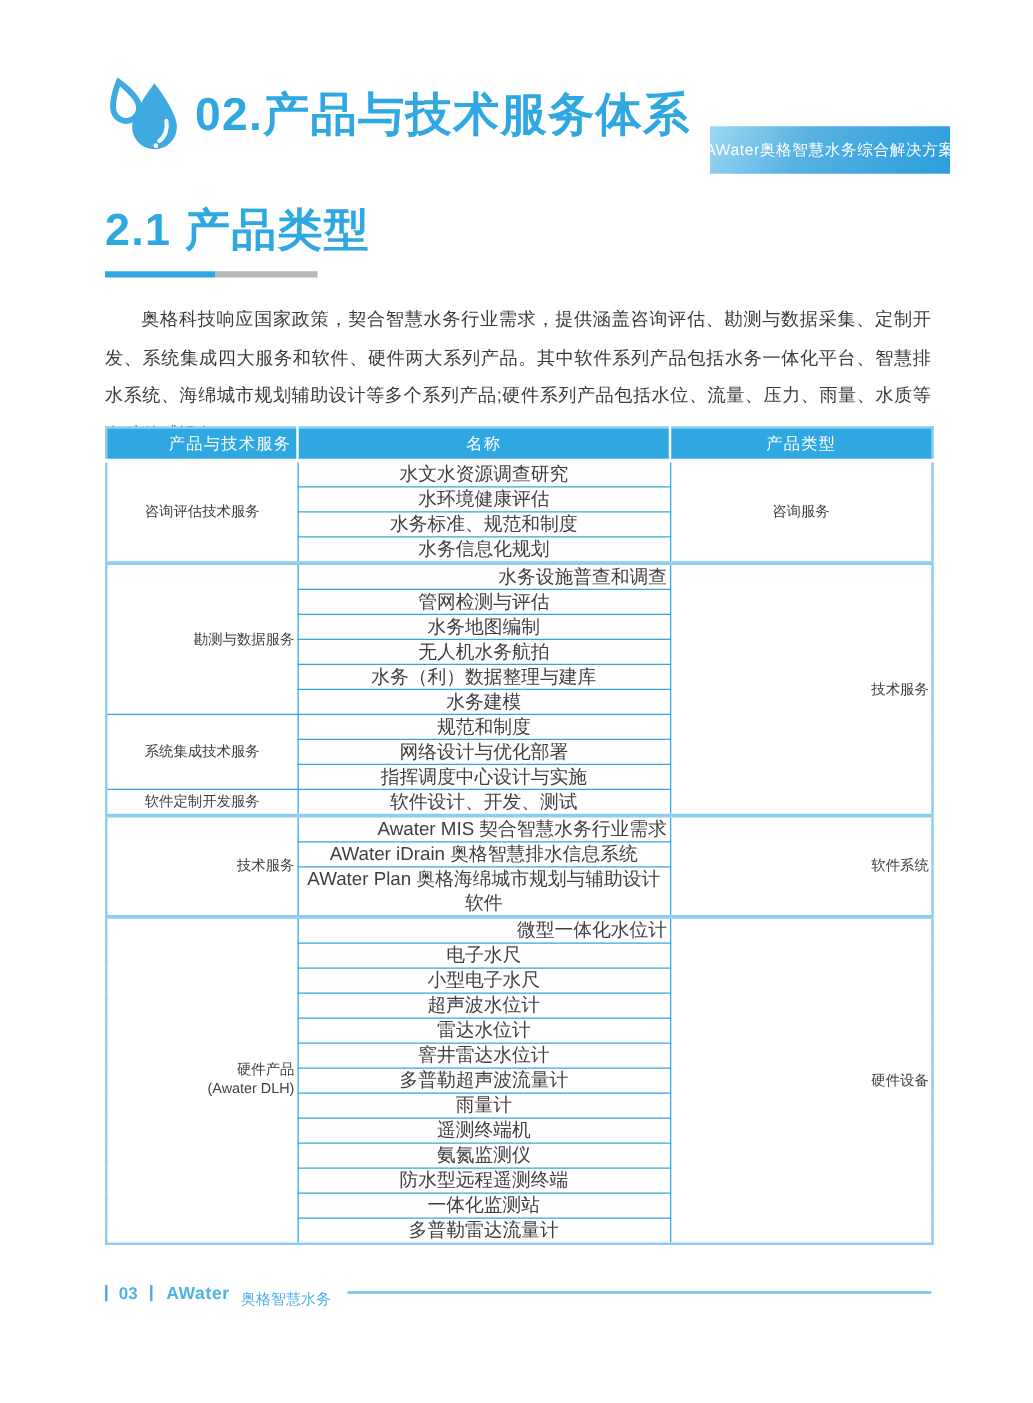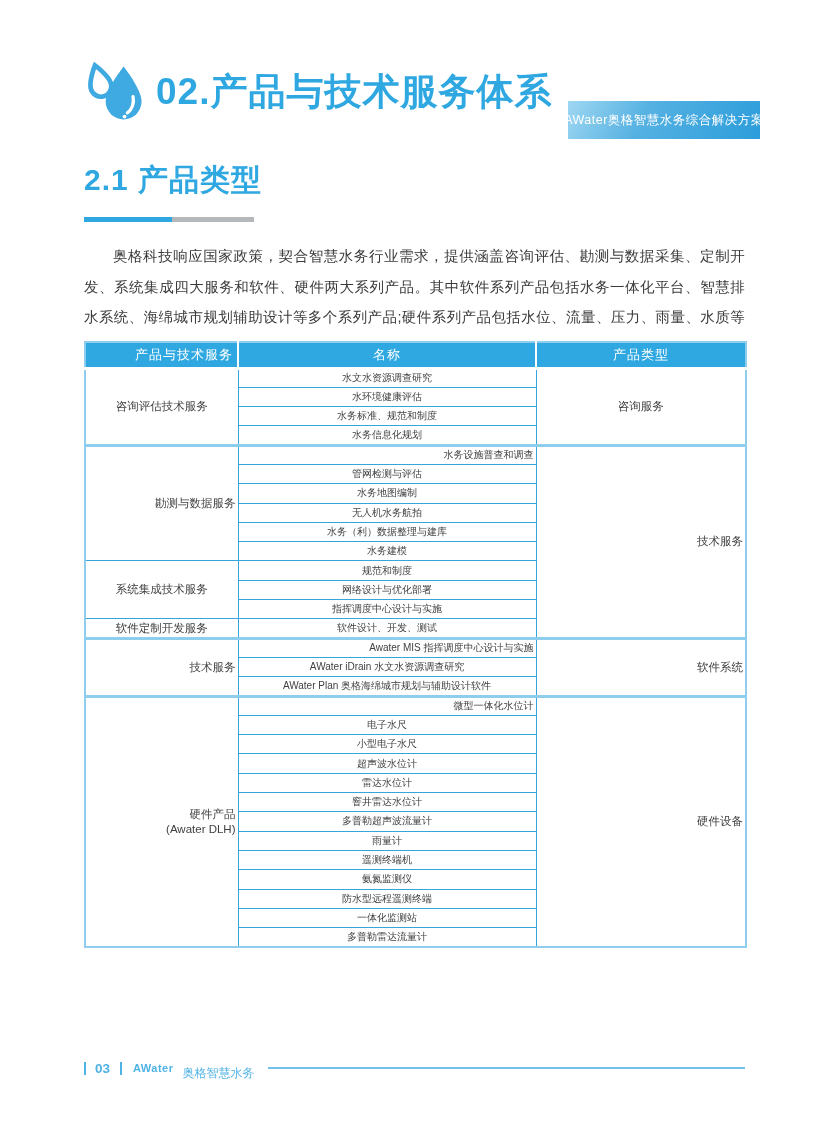--- a/index.html
+++ b/index.html
@@ -20,21 +20,21 @@
   .chapter-badge {
     position:absolute; left:568px; top:81px; width:192px; height:38px;
     background:linear-gradient(118deg,#9ed7f2 0%, #55b1e2 40%, #2b9ddb 100%);
     color:#ffffff; font-size:12.5px; letter-spacing:0.5px;
     display:flex; align-items:center; justify-content:center; white-space:nowrap;margin-top:20px;
   }
 
   
   .section-title {
     position:absolute; left:84px; top:160px;
-    font-size:30px; font-weight:800; color:#2fa8e2; letter-spacing:1px;
+    font-size:36px; font-weight:800; color:#2fa8e2; letter-spacing:1px;
   }
   .accent-bar { position:absolute; left:84px; top:217px; height:5px; width:170px; display:flex; }
   .accent-bar .blue { width:88px; height:100%; background:#2fa8e2; }
   .accent-bar .gray { flex:1; height:100%; background:#b5b8bb; }
 
   
   .intro {
     position:absolute; left:84px; top:241px; width:661px;
     font-size:14.5px; line-height:30.5px; color:#3a3a3a;
     text-indent:2em; text-align:justify; letter-spacing:0.3px;
@@ -47,36 +47,36 @@
     border:2px solid #8fcdef;
   }
   .product-table th {
     background:#2fa8e2; color:#ffffff; font-weight:400;
     font-size:13px; letter-spacing:1px; height:26px;
     border-bottom:3px solid #ffffff; border-left:2px solid #ffffff;
   }
   .product-table th:first-child { border-left:none;padding-left:45px; }
   .product-table td {
     border:1px solid #35a5df; height:19.3px;
-    font-size:10px; text-align:center; vertical-align:middle;
+    font-size:15px; text-align:center; vertical-align:middle;
     color:#3f3f3f; padding:0 2px; overflow:hidden;
   }
   .product-table td.service-cell { font-size:11.5px; }
   .product-table td.type-cell { font-size:11.5px; }
   .product-table tr.type-start td { border-top:3px solid #8fcdef;text-align:right; }
   .product-table td.service-cell div { line-height:15px; }
 
   
   .footer {
-    position:absolute; left:84px; top:1060px; width:661px; height:16px;
+    position:absolute; left:84px; top:1026px; width:661px; height:16px;
     display:flex; align-items:center; color:#4fb2e5; white-space:nowrap;
   }
   .footer .vbar { width:2px; height:13px; background:#4fb2e5; flex:0 0 auto; }
   .footer .page-num { font-size:13.5px; font-weight:700; margin:0 10px 0 9px; }
-  .footer .brand { font-size:11px; font-weight:700; margin-left:11px; letter-spacing:0.5px; }
+  .footer .brand { font-size:14px; font-weight:700; margin-left:11px; letter-spacing:0.5px; }
   .footer .brand-cn { font-size:12px; margin-left:9px;margin-top:11px; }
   .footer .rule { flex:1; height:2px; background:#72c2eb; margin-left:13px; }
 </style>
 </head>
 <body>
 
 <div class="page">
 
   <div class="chapter-header">
     <svg class="logo" viewBox="0 0 66 72" aria-hidden="true">
@@ -157,25 +157,25 @@
           </tr>
           <tr>
             <td class="item-cell">指挥调度中心设计与实施</td>
           </tr>
           <tr>
             <td rowspan="1" class="service-cell">软件定制开发服务</td>
             <td class="item-cell">软件设计、开发、测试</td>
           </tr>
           <tr class="type-start">
             <td rowspan="3" class="service-cell">技术服务</td>
-            <td class="item-cell">Awater MIS 指挥调度中心设计与实施</td>
+            <td class="item-cell">Awater MIS 契合智慧水务行业需求</td>
             <td rowspan="3" class="type-cell">软件系统</td>
           </tr>
           <tr>
-            <td class="item-cell">AWater iDrain 水文水资源调查研究</td>
+            <td class="item-cell">AWater iDrain 奥格智慧排水信息系统</td>
           </tr>
           <tr>
             <td class="item-cell">AWater Plan 奥格海绵城市规划与辅助设计软件</td>
           </tr>
           <tr class="type-start">
             <td rowspan="13" class="service-cell">
               <div>硬件产品</div>
               <div>(Awater DLH)</div>
             </td>
             <td class="item-cell">微型一体化水位计</td>

